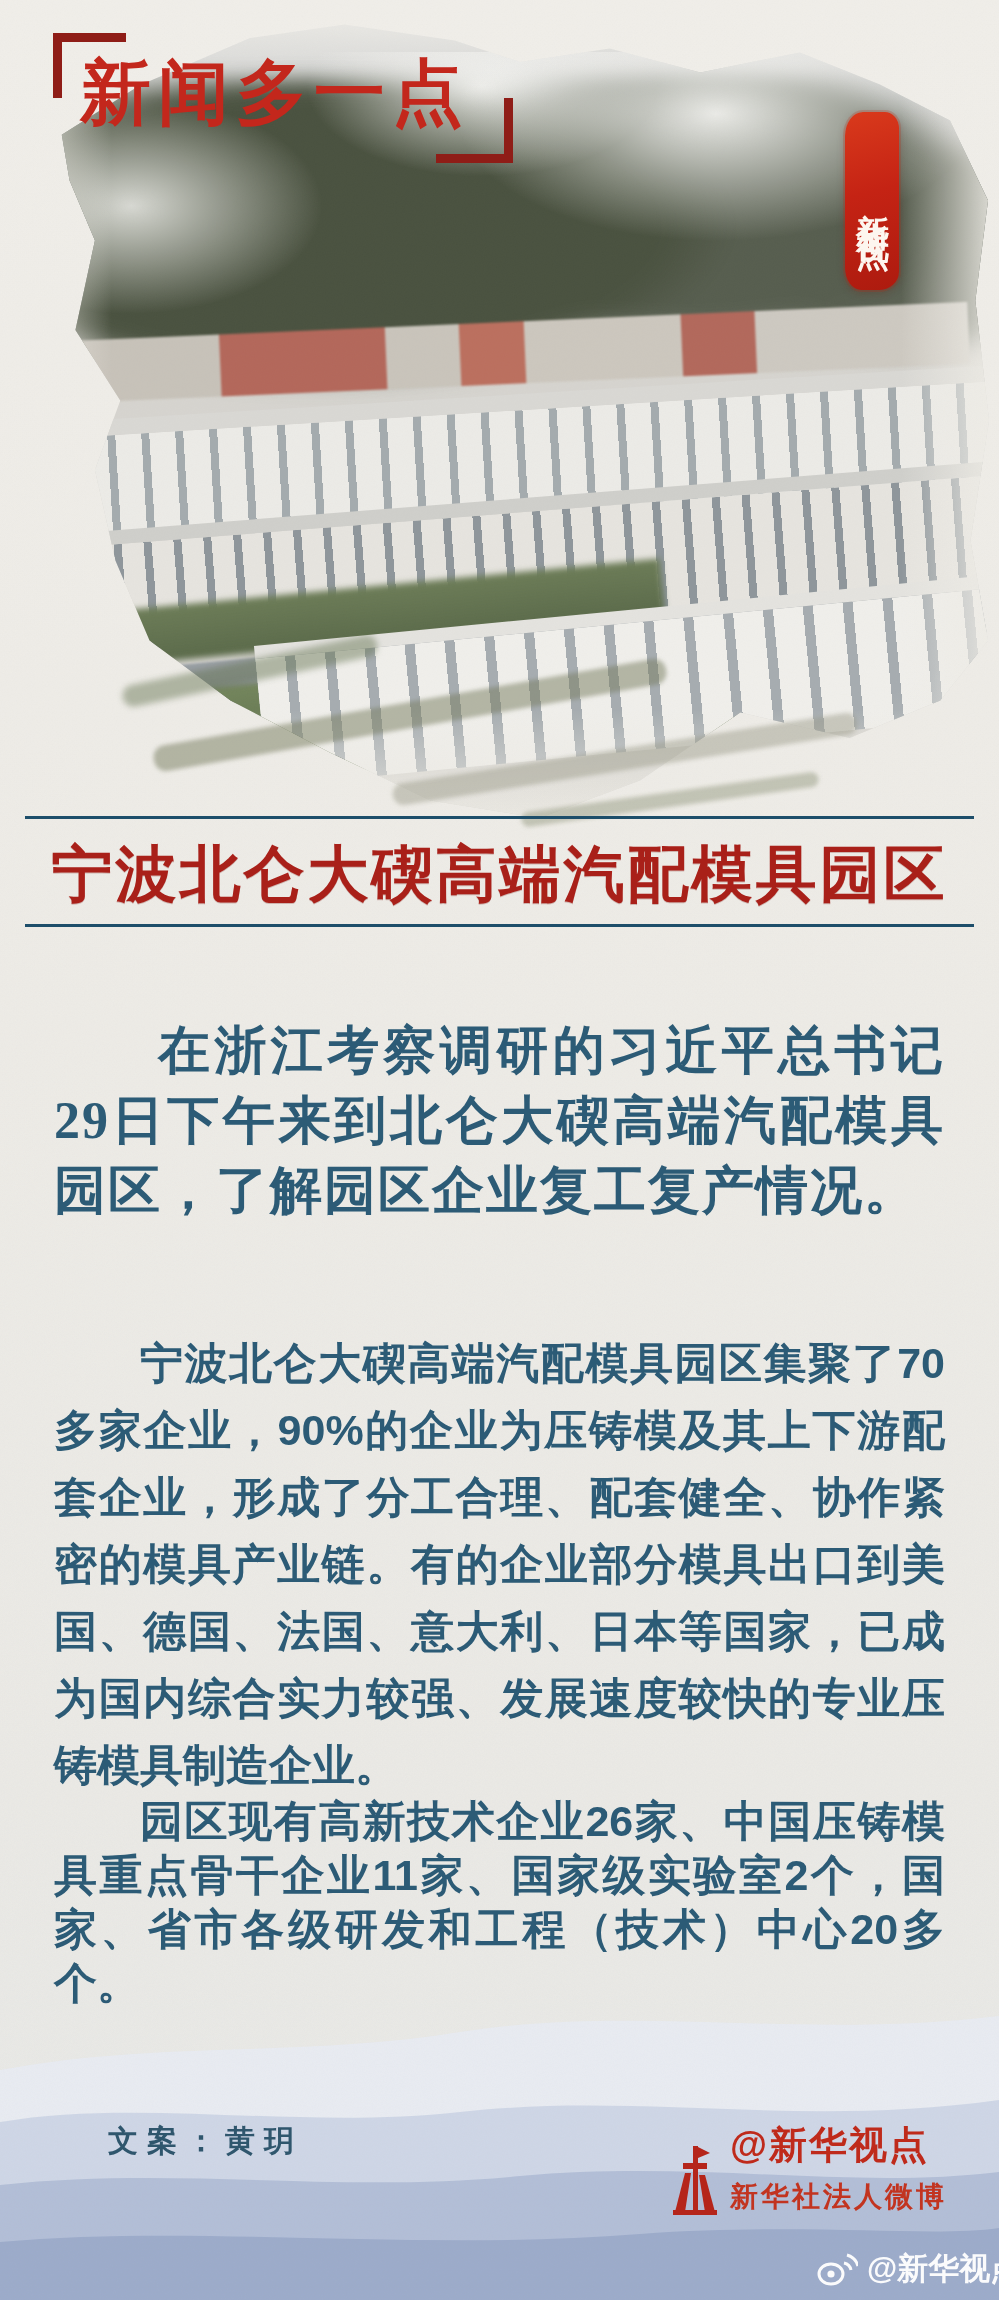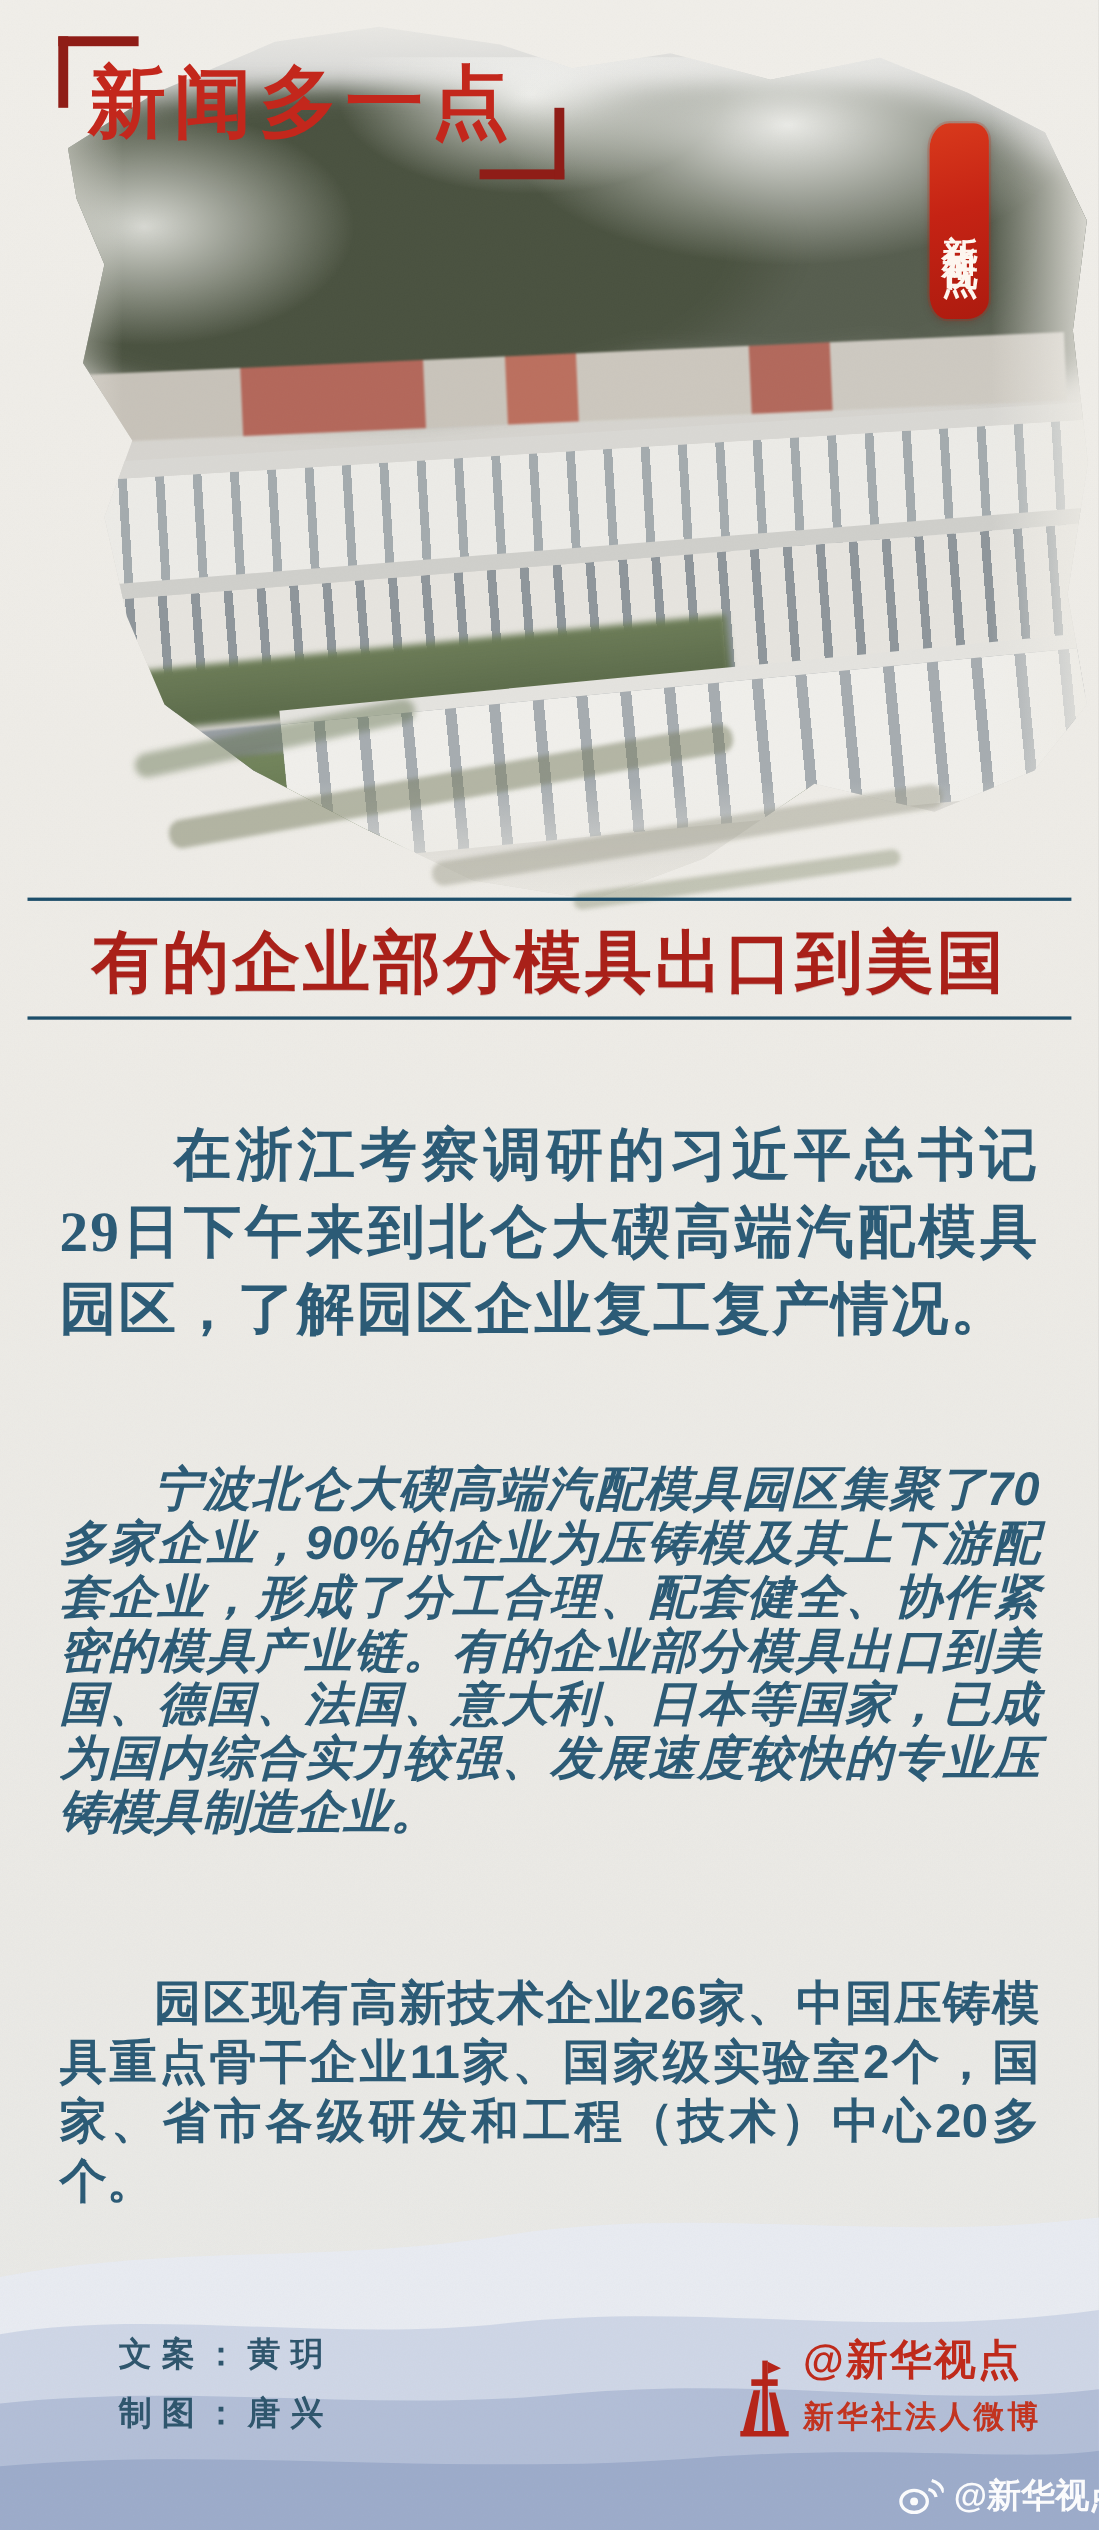--- a/index.html
+++ b/index.html
@@ -70,21 +70,21 @@
   }
   
   .rule { position:absolute; z-index:6; left:25px; width:949px; height:3px; background:#1d4e6a; }
   .rule.top { top:816px; } .rule.bottom { top:924px; }
   .article-title { position:absolute; z-index:6; left:0; right:0; top:834px; margin:0; text-align:center;
     font-size:61px; font-weight:800; color:#a92019; letter-spacing:3px; white-space:nowrap;
     text-shadow:0 1px 0 rgba(120,20,15,.25); }
   
   .para { position:absolute; z-index:6; left:42px; right:42px; margin:12px; color:#2c5b76; text-align:justify; text-indent:2em; }
   .para.kai { top:1004px; font-family:"Liberation Serif",serif; font-weight:600; font-size:52px; line-height:70px; letter-spacing:2px; }
-  .para.hei1 { top:1318px; font-size:43px; line-height:49px; font-weight:700;font-style:italic; }
+  .para.hei1 { top:1318px; font-size:43px; line-height:67px; font-weight:700; }
   .para.hei2 { top:1782px; font-size:43px; line-height:54px; font-weight:700; }
   
   .mountains { position:absolute; left:0; bottom:0; width:999px; height:330px; z-index:1; }
   .credits { position:absolute; z-index:6; left:108px; top:2114px; color:#2f566d;
     font-family:"Liberation Serif",serif; font-weight:700; font-size:30px; letter-spacing:9px; line-height:54px; white-space:nowrap;text-align:right; }
   .brand { position:absolute; z-index:6; left:672px; top:2120px; display:flex; align-items:flex-end; gap:12px; }
   .brand .handle { font-size:38px; font-weight:800; color:#bf2a1b; letter-spacing:2px; white-space:nowrap; }
   .brand .sub { font-size:28px; font-weight:700; color:#c23420; letter-spacing:3px; margin-top:7px; white-space:nowrap; }
   .watermark { position:absolute; z-index:7; left:816px; top:2248px; display:flex; align-items:center; gap:9px;
     color:#ffffff; font-size:31px; font-weight:700; opacity:.96; white-space:nowrap; }
@@ -120,37 +120,36 @@
     </filter>
     <rect width="999" height="2300" filter="url(#paperNoise)"></rect>
   </svg>
 
   <div class="bracket open"></div>
   <h2 class="kicker" style="margin:0">新闻多一点</h2>
   <div class="bracket close"></div>
   <div class="seal">新华视点</div>
 
   <div class="rule top"></div>
-  <h1 class="article-title">有的企业部分模具出口到美国</h1>
+  <h1 class="article-title">宁波北仑大碶高端汽配模具园区</h1>
   <div class="rule bottom"></div>
 
   <p class="para kai">在浙江考察调研的习近平总书记29日下午来到北仑大碶高端汽配模具园区，了解园区企业复工复产情况。</p>
   <p class="para hei1">宁波北仑大碶高端汽配模具园区集聚了70多家企业，90%的企业为压铸模及其上下游配套企业，形成了分工合理、配套健全、协作紧密的模具产业链。有的企业部分模具出口到美国、德国、法国、意大利、日本等国家，已成为国内综合实力较强、发展速度较快的专业压铸模具制造企业。</p>
   <p class="para hei2">园区现有高新技术企业26家、中国压铸模具重点骨干企业11家、国家级实验室2个，国家、省市各级研发和工程（技术）中心20多个。</p>
 
   <svg class="mountains" viewBox="0 0 999 330" preserveAspectRatio="none">
     <path fill="#e7ebf3" fill-opacity="0.85" d="M0,100 C160,70 300,88 460,62 C640,34 800,70 999,46 L999,330 L0,330 Z"></path>
     <path fill="#ccd5e5" fill-opacity="0.95" d="M0,152 C140,128 300,160 460,142 C640,122 800,158 999,130 L999,330 L0,330 Z"></path>
     <path fill="#b2bed7" d="M0,215 C180,196 340,224 520,206 C700,190 850,220 999,202 L999,330 L0,330 Z"></path>
     <path fill="#9cabca" d="M0,272 C200,254 420,282 640,264 C810,252 930,268 999,258 L999,330 L0,330 Z"></path>
   </svg>
 
   <div class="credits">
     <div>文案：黄玥</div>
-    <div>制图：唐兴</div>
   </div>
 
   <div class="brand">
     <svg width="46" height="72" viewBox="0 0 46 72">
       <g fill="#b5251a">
         <rect x="21" y="2" width="5" height="66"></rect>
         <polygon points="26,3 38,9 26,14"></polygon>
         <rect x="11" y="19" width="24" height="6"></rect>
         <polygon points="13,29 19,29 13,68 3,68"></polygon>
         <polygon points="27,31 33,31 43,68 33,68"></polygon>

